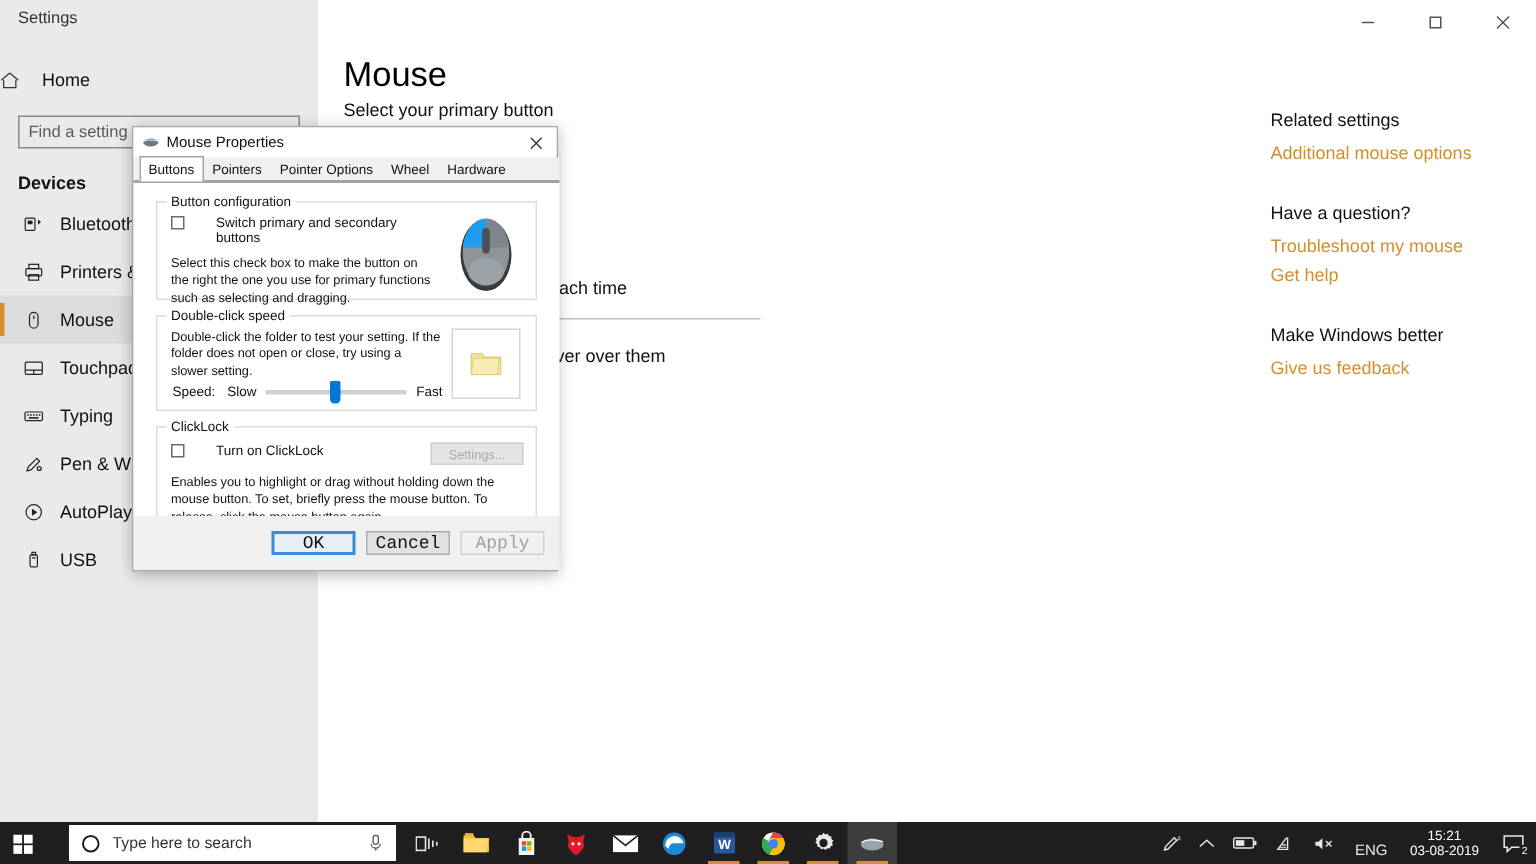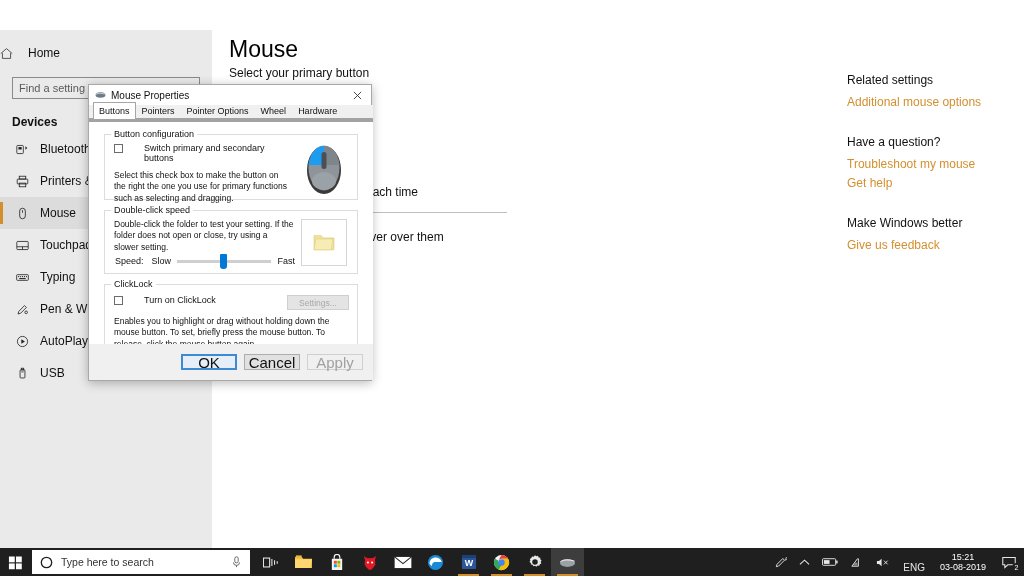--- a/index.html
+++ b/index.html
@@ -212,21 +212,21 @@
   }
 
   .tabs {
     position: absolute;
     left: 0; top: 20px;
     width: 284px; height: 17px;
     background: #f0f0f0;
     display: flex;
     align-items: flex-end;
     padding-left: 4px;
-    border-bottom: 4px solid #a3a3a3;
+    border-bottom: 2px solid #a3a3a3;
   }
   .tab {
     font-size: 9px;
     color: #111;
     padding: 2px 5px 2px 5px;
     height: 16px;
     line-height: 12px;
     border: 1px solid transparent;
     border-bottom: none;
     cursor: default;
@@ -327,48 +327,48 @@
     width: 284px; height: 36px;
     background: #f0f0f0;
     display: flex;
     align-items: center;
     justify-content: flex-end;
     padding-right: 10px;
     gap: 7px;
   }
   .btn {
     width: 56px; height: 16px;
-    font-size: 15px;
+    font-size: 12px;
     background: #e1e1e1;
     border: 1px solid #adadad;
     color: #111;
     display: flex; align-items: center; justify-content: center;
     cursor: default;
-    font-family: Liberation Sans, sans-serif;
+    font-family: Liberation Mono, monospace;
   }
   .btn.default { border: 2px solid #3d8bd4; background: #e6eff8; }
   .btn.disabled { color: #a0a0a0; background: #f0f0f0; border-color: #d0d0d0; }
 
   
   .taskbar {
     position: absolute;
     left: 0; bottom: 0;
     width: 1024px; height: 28px;
     background: #1f1f1f;
     display: flex; align-items: center;
   }
   .start-btn {
     width: 30px; height: 28px;
     display: flex; align-items: center; justify-content: center;
   }
   .tb-search {
     width: 218px; height: 24px;
     background: #ffffff;
     display: flex; align-items: center;
-    margin-left: 2px;
+    margin-left: 16px;
     position: relative;
   }
   .tb-search-circle { margin-left: 8px; display: flex; }
   .tb-search-text {
     font-size: 10.5px; color: #333;
     margin-left: 8px;
   }
   .tb-mic { position: absolute; right: 8px; display: flex; }
   .tb-icons { display: flex; align-items: center; margin-left: 4px; }
   .tb-icon {
@@ -426,20 +426,42 @@
     display: flex; align-items: center; justify-content: center;
   }
 </style>
 </head>
 <body>
 
 <div id="screen">
 
   <div class="settings-window">
 
+    <div class="titlebar">
+      <div class="titlebar-left"></div>
+      <div class="title-text">Settings</div>
+      <div class="win-btns">
+        <div class="win-btn">
+          <svg width="10" height="10" viewBox="0 0 10 10">
+              <line x1="1" y1="5" x2="9" y2="5" stroke="currentColor" stroke-width="1"></line>
+            </svg>
+        </div>
+        <div class="win-btn">
+          <svg width="10" height="10" viewBox="0 0 10 10">
+              <rect x="1.5" y="1.5" width="7" height="7" fill="none" stroke="currentColor" stroke-width="1"></rect>
+            </svg>
+        </div>
+        <div class="win-btn close">
+          <svg width="10" height="10" viewBox="0 0 10 10">
+              <line x1="1" y1="1" x2="9" y2="9" stroke="currentColor" stroke-width="1"></line>
+              <line x1="9" y1="1" x2="1" y2="9" stroke="currentColor" stroke-width="1"></line>
+            </svg>
+        </div>
+      </div>
+    </div>
 
     <div class="sidebar">
 
       <div class="home-row">
         <span class="home-icon">
           <svg width="13" height="13" viewBox="0 0 16 16">
               <path d="M8 2 L1 8 M8 2 L15 8 M3 7.5 V14 H13 V7.5" fill="none" stroke="currentColor" stroke-width="1"></path>
             </svg>
         </span>
         <span class="home-label">Home</span>

